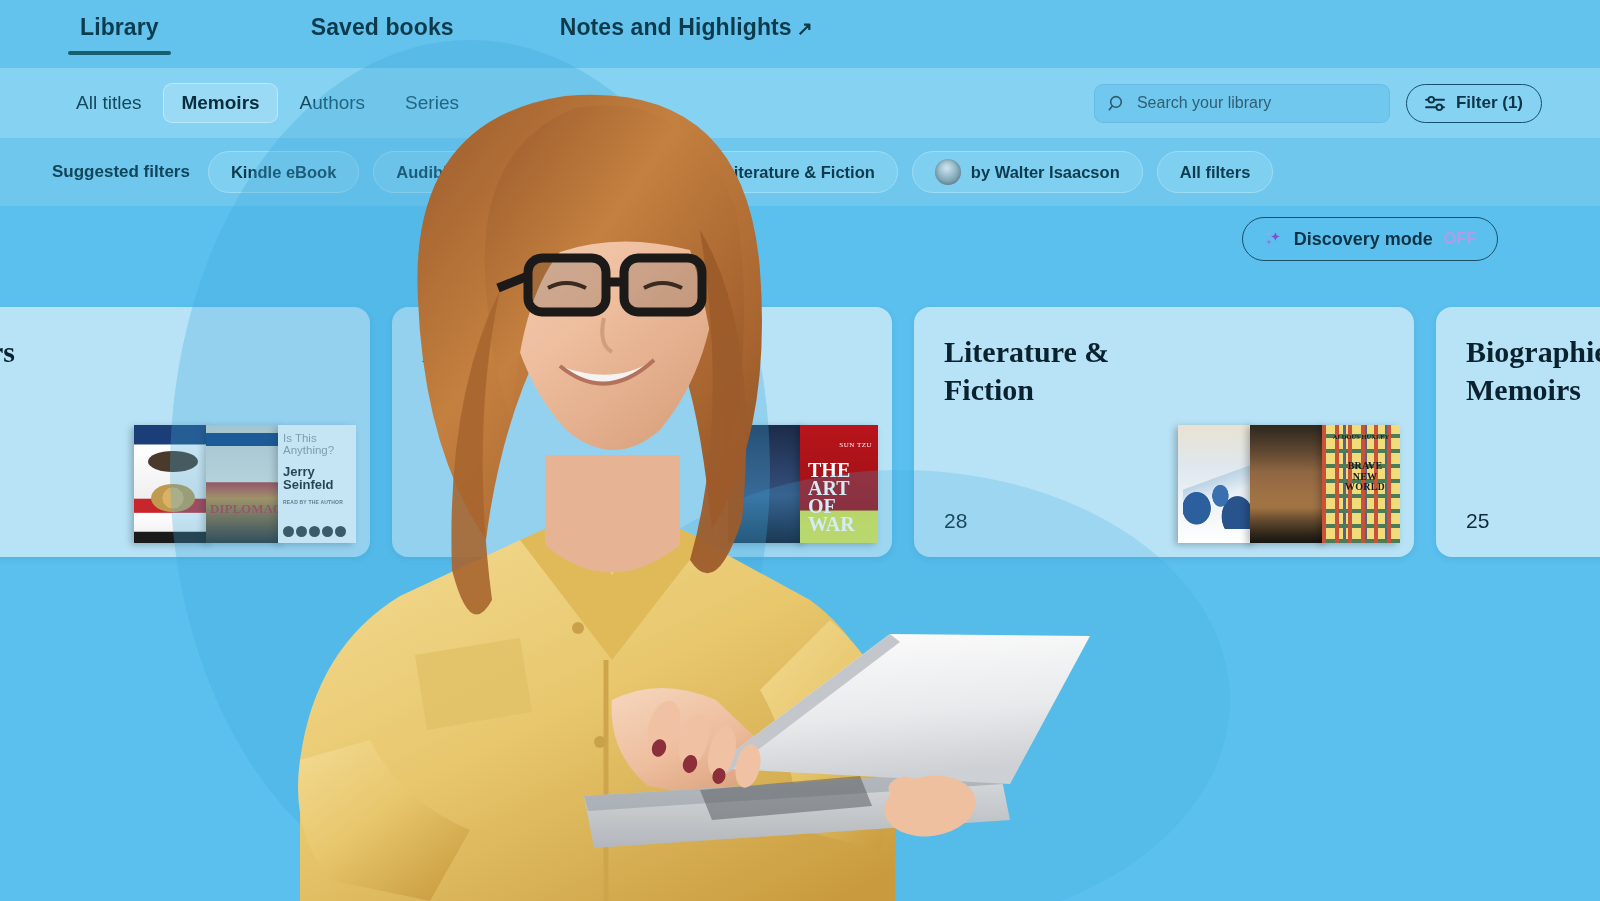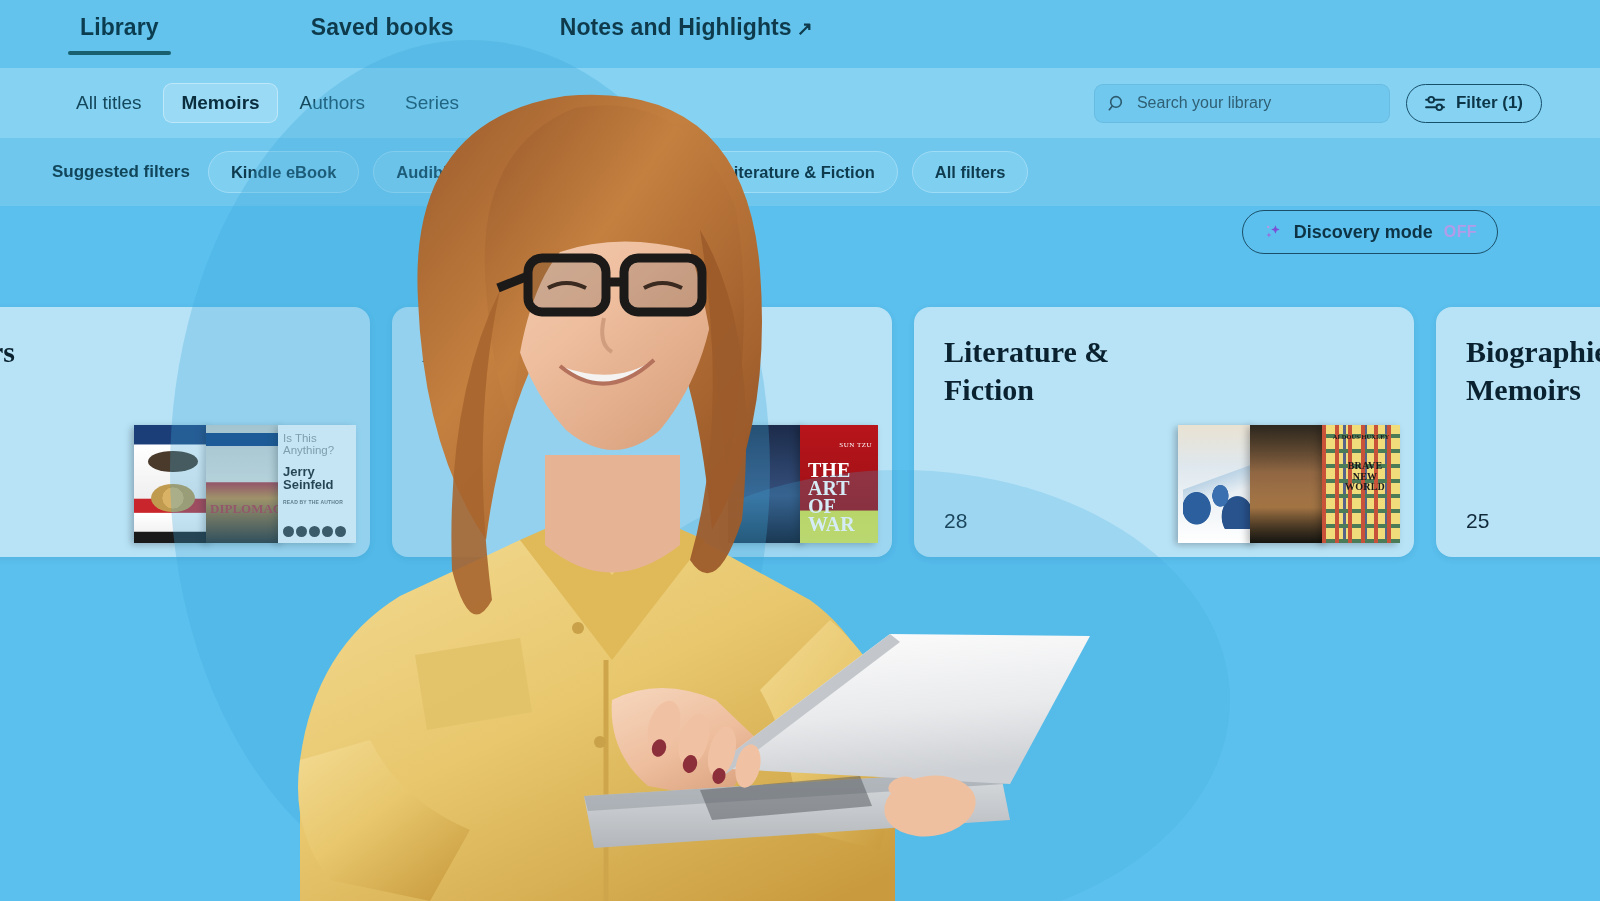--- a/index.html
+++ b/index.html
@@ -84,21 +84,21 @@
   }
   .chip-avatar {
     width: 26px; height: 26px; border-radius: 50%;
     background: radial-gradient(circle at 45% 35%, #cfe7f0 0%, #8fb4c4 45%, #5b7f90 100%);
     box-shadow: inset 0 0 4px rgba(0,0,0,.25);
     flex: 0 0 auto;
   }
 
   
   .discovery-row {
-    position: absolute; top: 210px; left: 0; width: 1536px; height: 48px;
+    position: absolute; top: 217px; left: 0; width: 1536px; height: 48px;
     display: flex; justify-content: flex-end; padding-right: 38px;
   }
   .discovery-btn {
     height: 44px; padding: 0 20px; border-radius: 23px;
     border: 1.6px solid #1B4F68; background: transparent;
     display: flex; align-items: center; gap: 11px; cursor: pointer;
   }
   .discovery-btn .dlbl { font-size: 18px; font-weight: 700; color: #0D3345; }
   .discovery-btn .dstate { font-size: 16px; font-weight: 700; color: #B39BE8; letter-spacing: .4px; }
 
@@ -256,20 +256,24 @@
       <span>Kindle eBook</span>
     </div>
     <div class="chip">
       <span>Audible</span>
     </div>
     <div class="chip">
       <span>Business &amp; Money</span>
     </div>
     <div class="chip">
       <span>Literature &amp; Fiction</span>
+    </div>
+    <div class="chip">
+      <span class="chip-avatar"></span>
+      <span>by Walter Isaacson</span>
     </div>
     <div class="chip">
       <span>All filters</span>
     </div>
   </div>
 
   <div class="discovery-row">
     <div class="discovery-btn">
       <span>
         <svg class="icon-svg" width="20" height="20" viewBox="0 0 20 20" fill="none">

